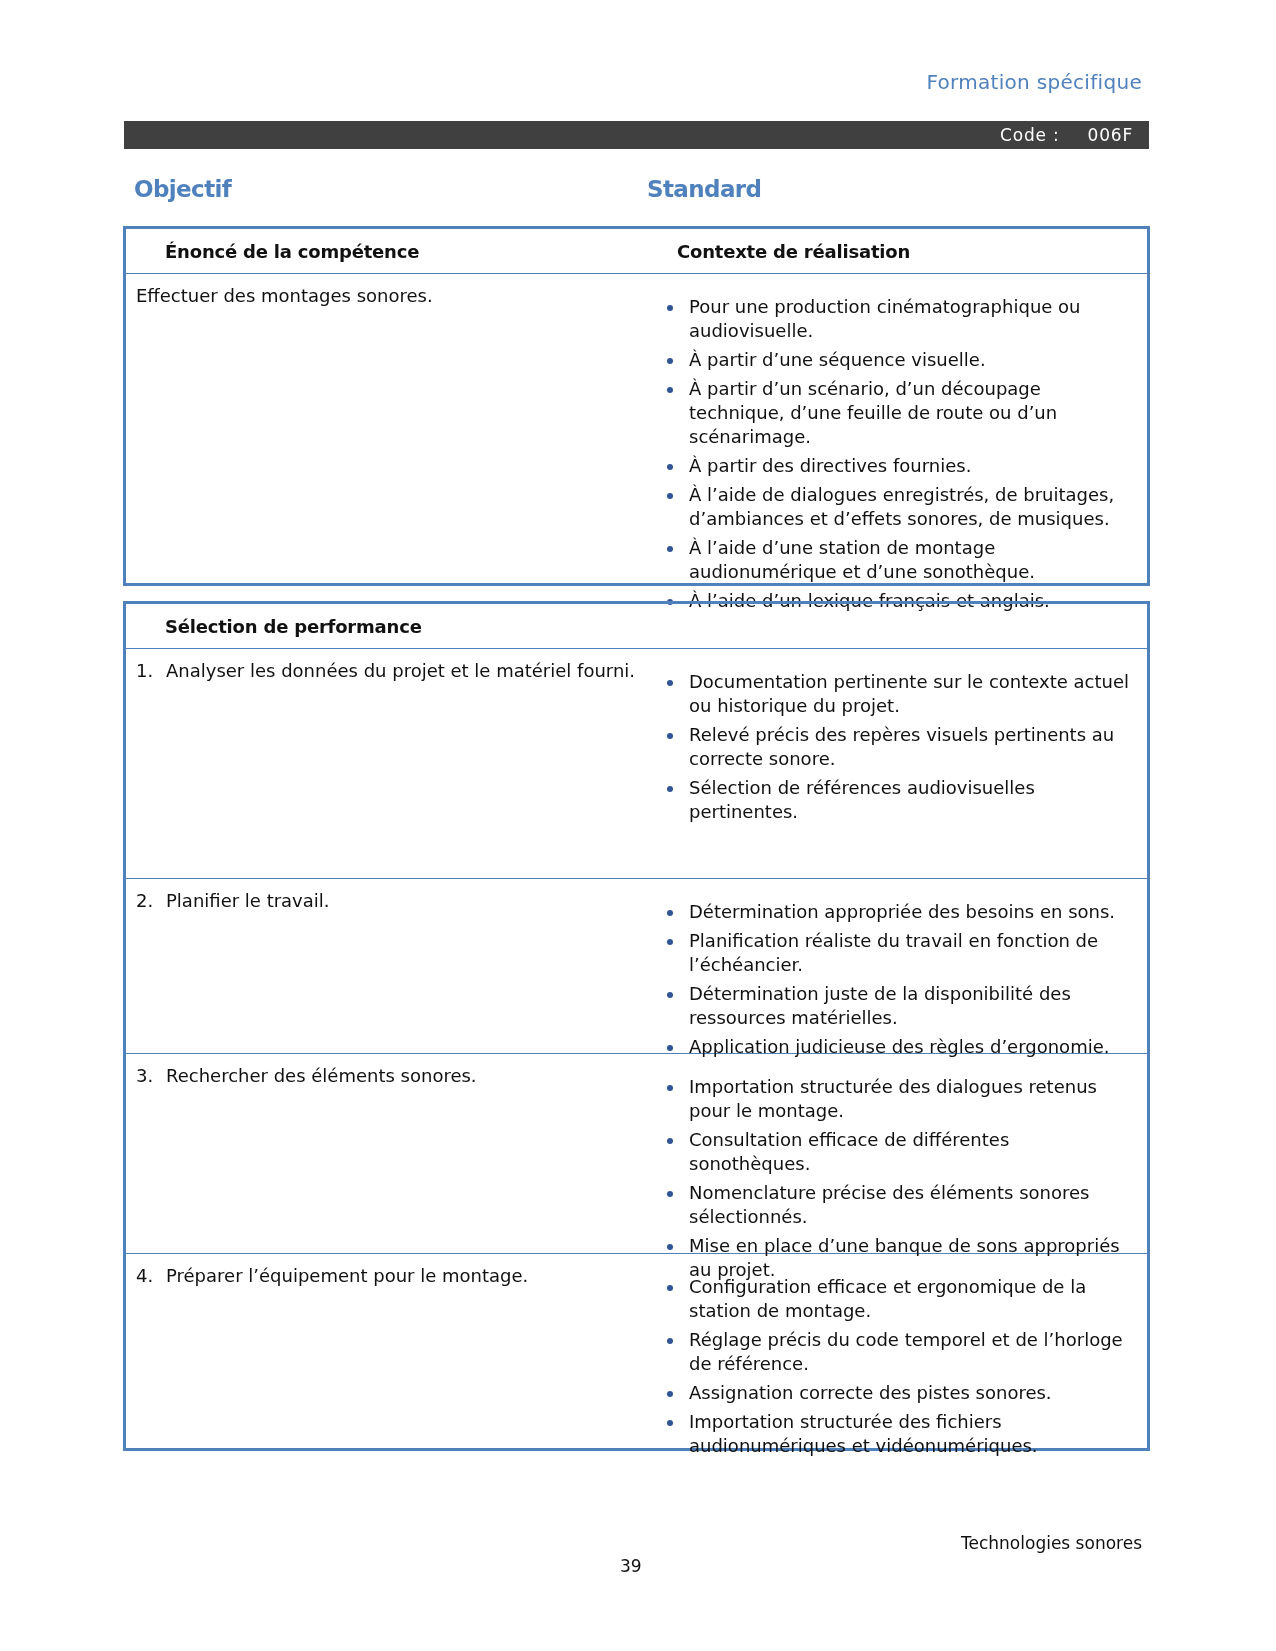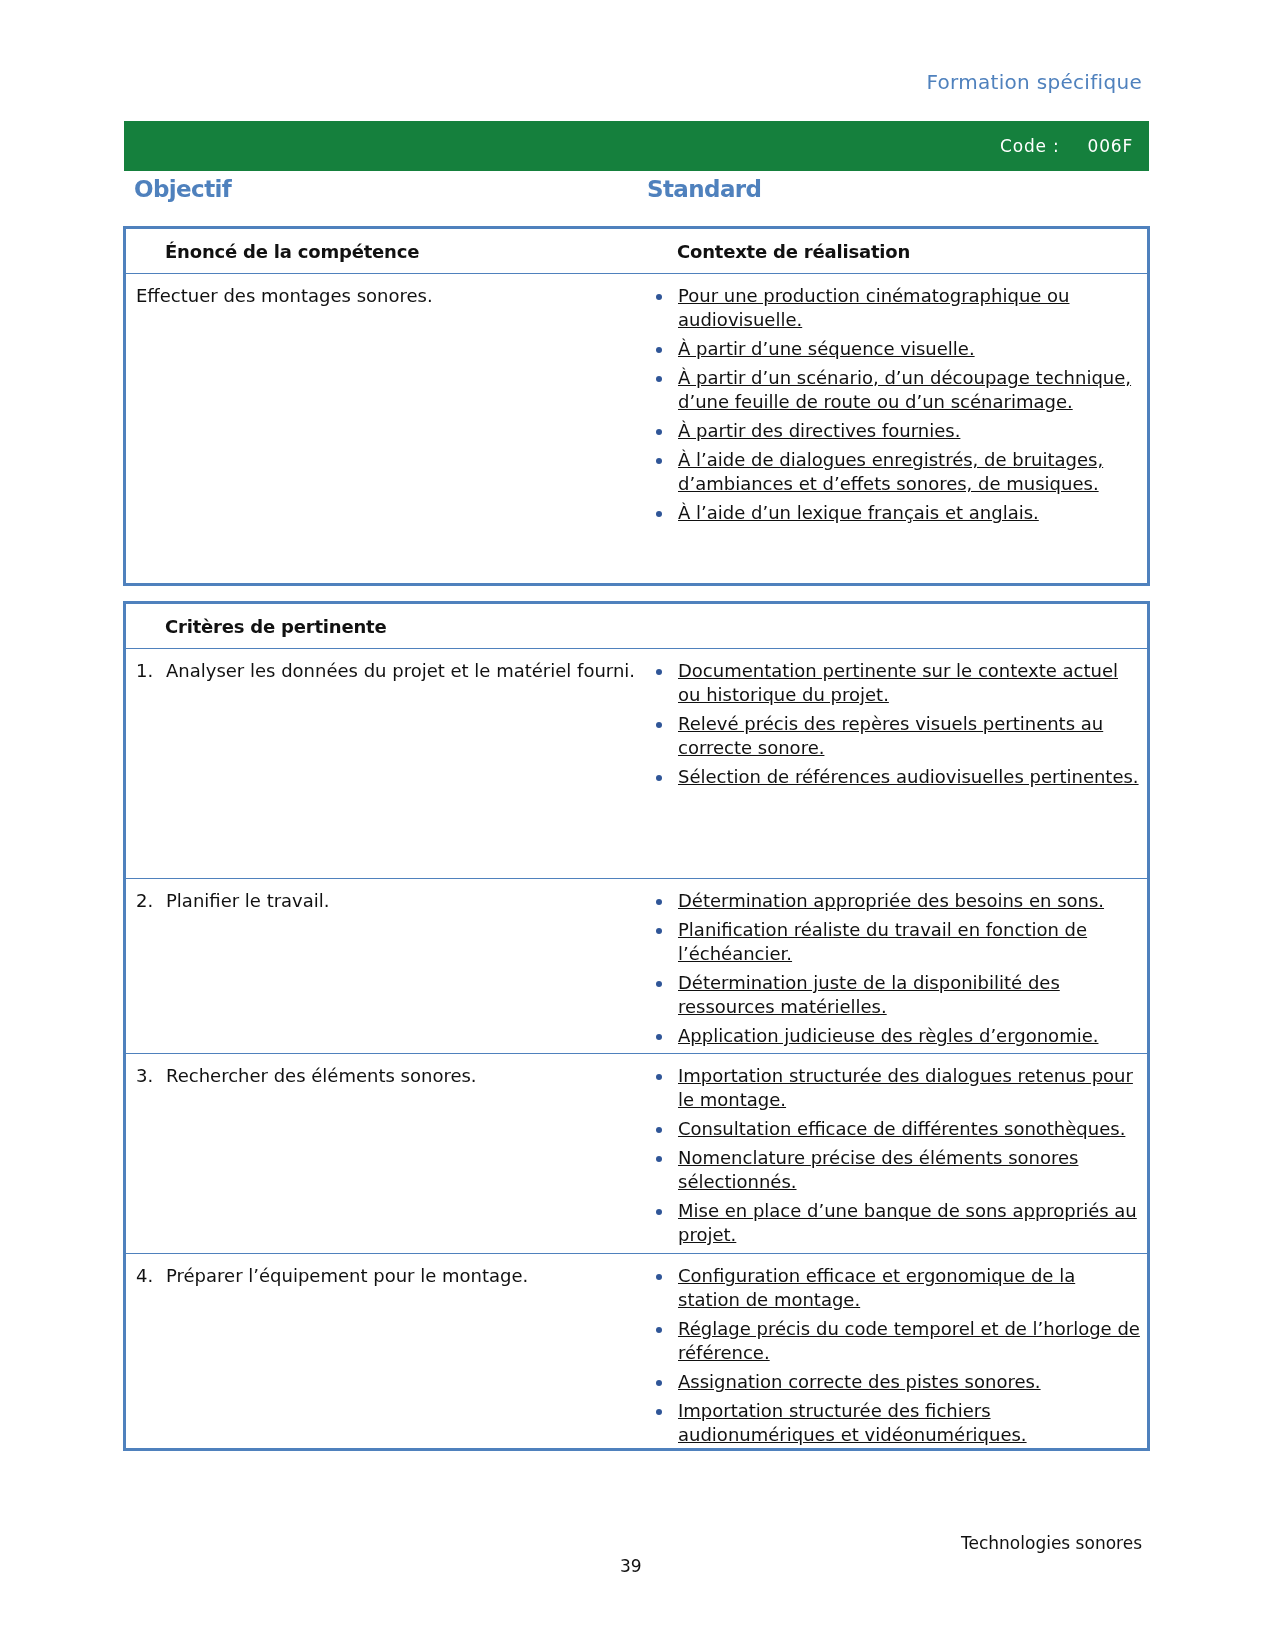--- a/index.html
+++ b/index.html
@@ -1,42 +1,42 @@
 <!DOCTYPE html>
 <html><head>
 <meta charset="utf-8">
 <style>
   html, body { margin: 0; padding: 0; background: #ffffff; }
   body { width: 1276px; height: 1651px; position: relative; overflow: hidden;
          font-family: "DejaVu Sans", sans-serif; color: #111111; }
   .page-header { position: absolute; top: 70px; right: 134px; font-size: 20px;
          color: #4F81BD; letter-spacing: 0.3px; }
-  .code-band { position: absolute; left: 124px; top: 121px; width: 1025px; height: 50px;
-         background: #15803d; color: #ffffff; font-size: 17px; box-sizing: border-box;
+  .code-band { position: absolute; left: 124px; top: 121px; width: 1025px; height: 28px;
+         background: #404040; color: #ffffff; font-size: 17px; box-sizing: border-box;
          display: flex; align-items: center; justify-content: flex-end; padding-right: 16px;
          letter-spacing: 0.8px; }
   .code-band .code-value { margin-left: 28px; }
   .section-titles { position: absolute; top: 176px; left: 134px; width: 1015px; height: 34px; }
   .section-title { position: absolute; font-size: 23px; font-weight: bold; color: #4F81BD;
          letter-spacing: -0.6px; }
   .section-title.objectif { left: 0; }
   .section-title.standard { left: 513px; }
   .comp-table { position: absolute; left: 123px; width: 1027px; box-sizing: border-box;
          border: 3px solid #4F81BD; }
   .comp-table .hrow { display: flex; height: 44px; border-bottom: 1px solid #4F81BD;
          align-items: center; }
   .comp-table .hcell { font-weight: bold; font-size: 18px; letter-spacing: -0.2px; padding-left: 39px; }
   .comp-table .row { display: flex; border-bottom: 1px solid #4F81BD; box-sizing: border-box; }
   .comp-table .row:last-child { border-bottom: none; }
   .col-left { width: 512px; padding-left: 10px; box-sizing: border-box; }
   .col-right { flex: 1; padding-left: 8px; padding-right: 6px; box-sizing: border-box; }
   .cell-text { font-size: 18px; line-height: 24px; }
   .numbered { display: flex; font-size: 18px; line-height: 24px; }
   .numbered .num { width: 30px; flex: none; }
-  ul.bullets { list-style: none; margin: 0; padding: 0; text-decoration: underline; }
+  ul.bullets { list-style: none; margin: 11px; padding: 0; }
   ul.bullets li { display: flex; font-size: 18px; line-height: 24px; margin-bottom: 5px; }
   ul.bullets li .dot { width: 32px; flex: none; position: relative; }
   ul.bullets li .dot::before { content: ""; position: absolute; left: 10px; top: 10px;
          width: 6px; height: 6px; border-radius: 50%; background: #2F5597; }
   ul.bullets li .txt { flex: 1; }
   .footer-right { position: absolute; top: 1533px; right: 134px; font-size: 17px; }
   .page-number { position: absolute; top: 1556px; left: 620px; font-size: 17px; }
 </style>
 </head>
 <body>
@@ -79,30 +79,34 @@
         <li>
             <span class="dot"></span>
             <span class="txt">À partir des directives fournies.</span>
           </li>
         <li>
             <span class="dot"></span>
             <span class="txt">À l’aide de dialogues enregistrés, de bruitages, d’ambiances et d’effets sonores, de musiques.</span>
           </li>
         <li>
             <span class="dot"></span>
+            <span class="txt">À l’aide d’une station de montage audionumérique et d’une sonothèque.</span>
+          </li>
+        <li>
+            <span class="dot"></span>
             <span class="txt">À l’aide d’un lexique français et anglais.</span>
           </li>
       </ul>
     </div>
   </div>
 </div>
 
 <div class="comp-table" style="top:601px; height:850px;">
   <div class="hrow">
-    <div class="col-right hcell">Critères de pertinente</div>
+    <div class="col-right hcell">Sélection de performance</div>
   </div>
 
   <div class="row" style="height:230px; padding-top:10px;">
     <div class="col-left">
       <div class="numbered">
         <span class="num">1.</span>
         <span>Analyser les données du projet et le matériel fourni.</span>
       </div>
     </div>
     <div class="col-right">

